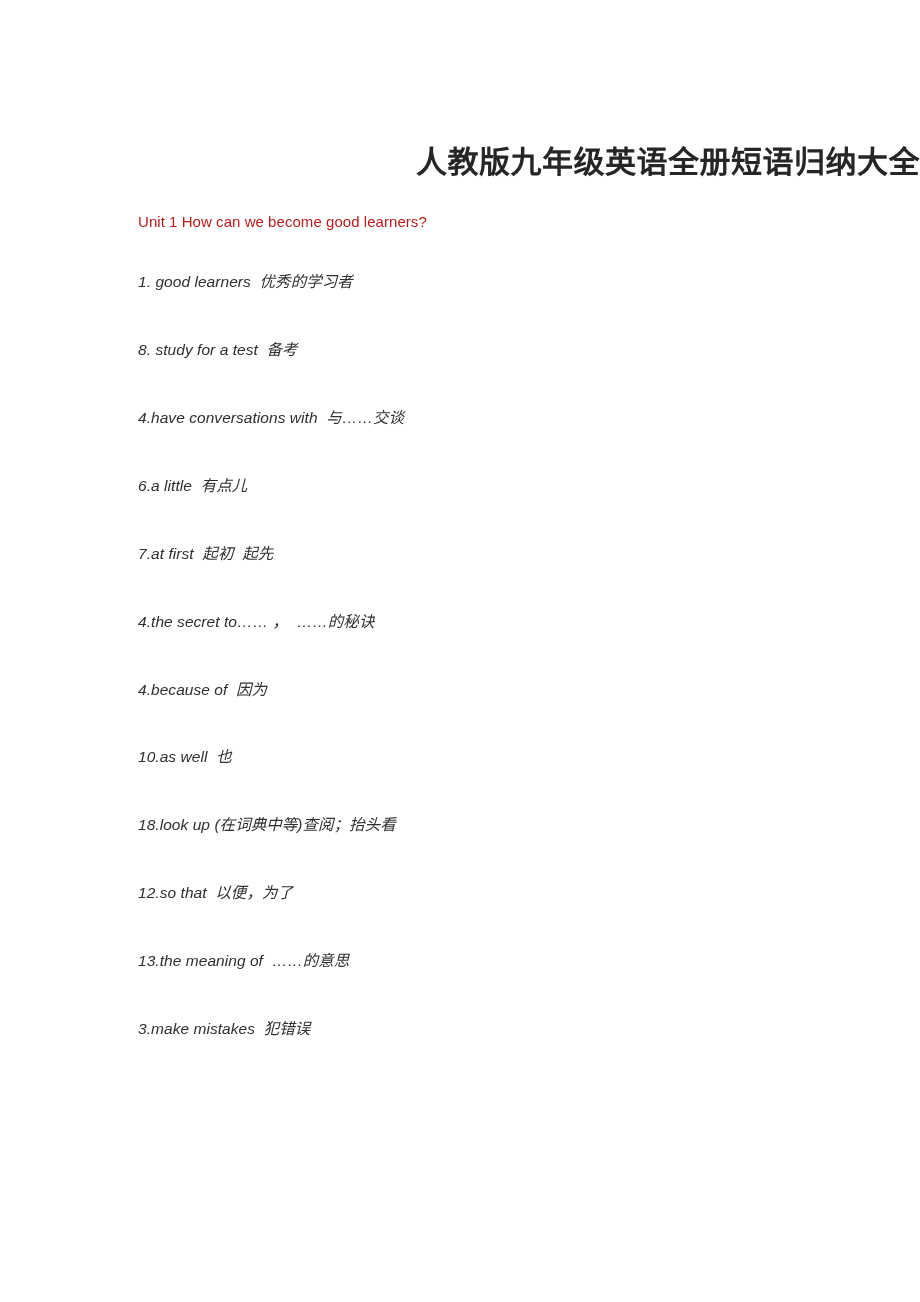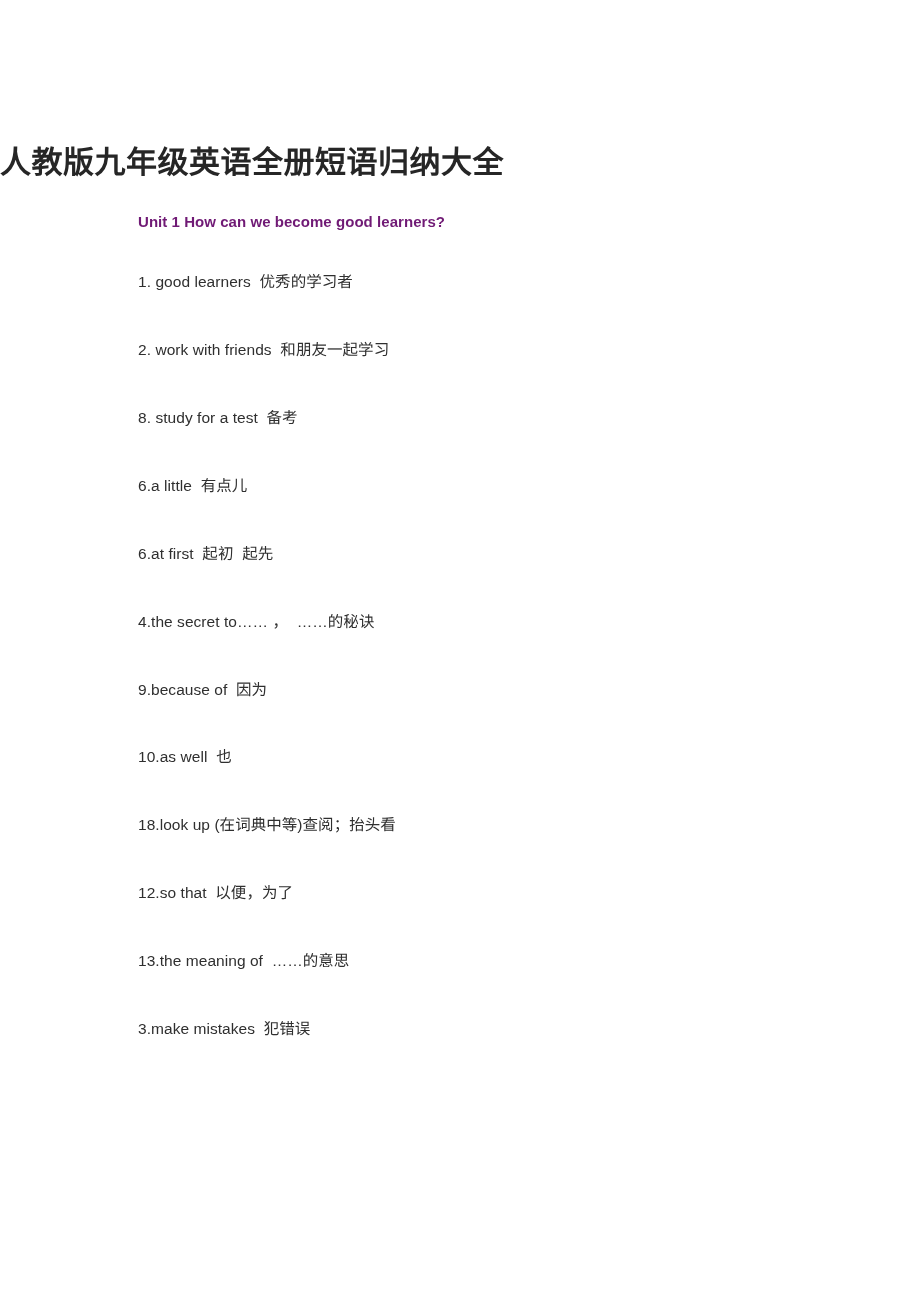--- a/index.html
+++ b/index.html
@@ -24,84 +24,85 @@
     box-sizing: border-box;
     padding: 0;
     position: relative;
   }
 
   .doc-title {
     position: absolute;
     left: 0;
     right: 0;
     top: 123px;
-    text-align: left;
+    text-align: right;
     font-size: 31px;
     font-weight: 700;
     color: #262626;
     letter-spacing: 0.5px;
     line-height: 1.25;
     white-space: nowrap;
   }
 
   .body-block {
     position: absolute;
     left: 138px;
     top: 211px;
     width: 700px;
   }
 
   .unit-heading {
     font-size: 15px;
-    font-weight: 700;
-    color: #701a75;
+    font-weight: 400;
+    color: #b91c1c;
     line-height: 1.4;
     margin: 0 0 40px 0;
     letter-spacing: 0.05px;
   }
 
   .phrase-list {
     list-style: none;
     margin: 0;
     padding: 0;
   }
 
   .phrase-item {
     font-size: 15.5px;
     font-weight: 400;
     color: #2f2f2f;
     line-height: 1.35;
     margin: 4px 0 47px 0;
     letter-spacing: 0.05px;
     white-space: pre;
+    font-style: italic;
   }
 
   .phrase-item:last-child {
     margin-bottom: 0;
   }
 </style>
 </head>
 <body>
 
 <div class="page">
 
   <h1 class="doc-title">人教版九年级英语全册短语归纳大全</h1>
 
   <div class="body-block">
 
     <p class="unit-heading">Unit 1 How can we become good learners?</p>
 
     <ol class="phrase-list">
       <li class="phrase-item">1. good learners  优秀的学习者</li>
-      <li class="phrase-item">2. work with friends  和朋友一起学习</li>
       <li class="phrase-item">8. study for a test  备考</li>
+      <li class="phrase-item">4.have conversations with  与……交谈</li>
       <li class="phrase-item">6.a little  有点儿</li>
-      <li class="phrase-item">6.at first  起初  起先</li>
+      <li class="phrase-item">7.at first  起初  起先</li>
       <li class="phrase-item">4.the secret to…… ，  ……的秘诀</li>
-      <li class="phrase-item">9.because of  因为</li>
+      <li class="phrase-item">4.because of  因为</li>
       <li class="phrase-item">10.as well  也</li>
       <li class="phrase-item">18.look up (在词典中等)查阅；抬头看</li>
       <li class="phrase-item">12.so that  以便，为了</li>
       <li class="phrase-item">13.the meaning of  ……的意思</li>
       <li class="phrase-item">3.make mistakes  犯错误</li>
     </ol>
 
   </div>
 </div>
 

